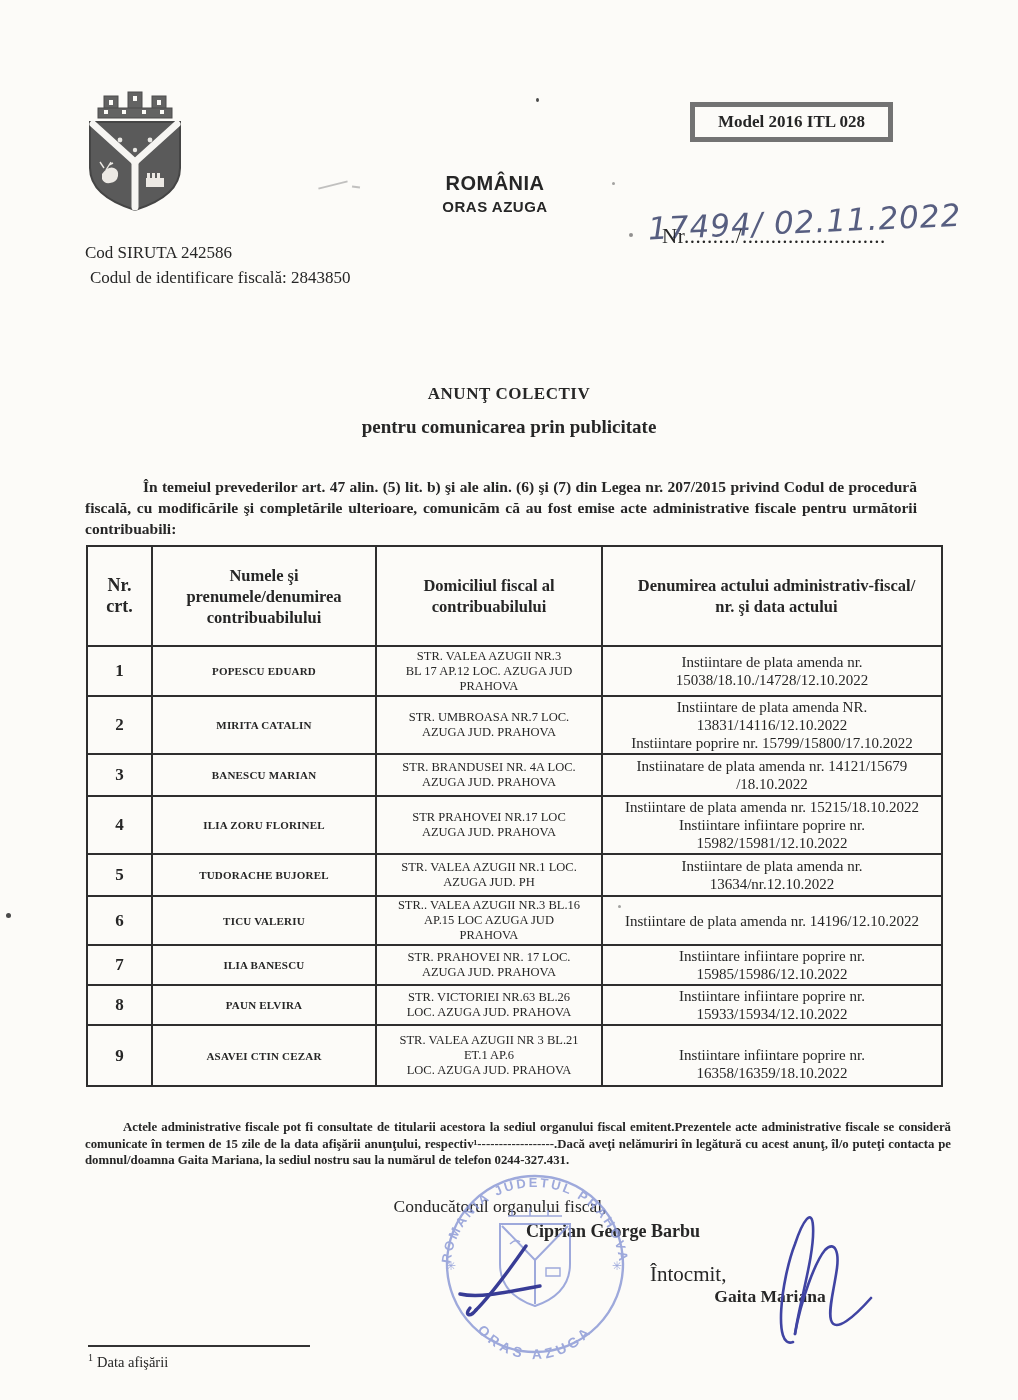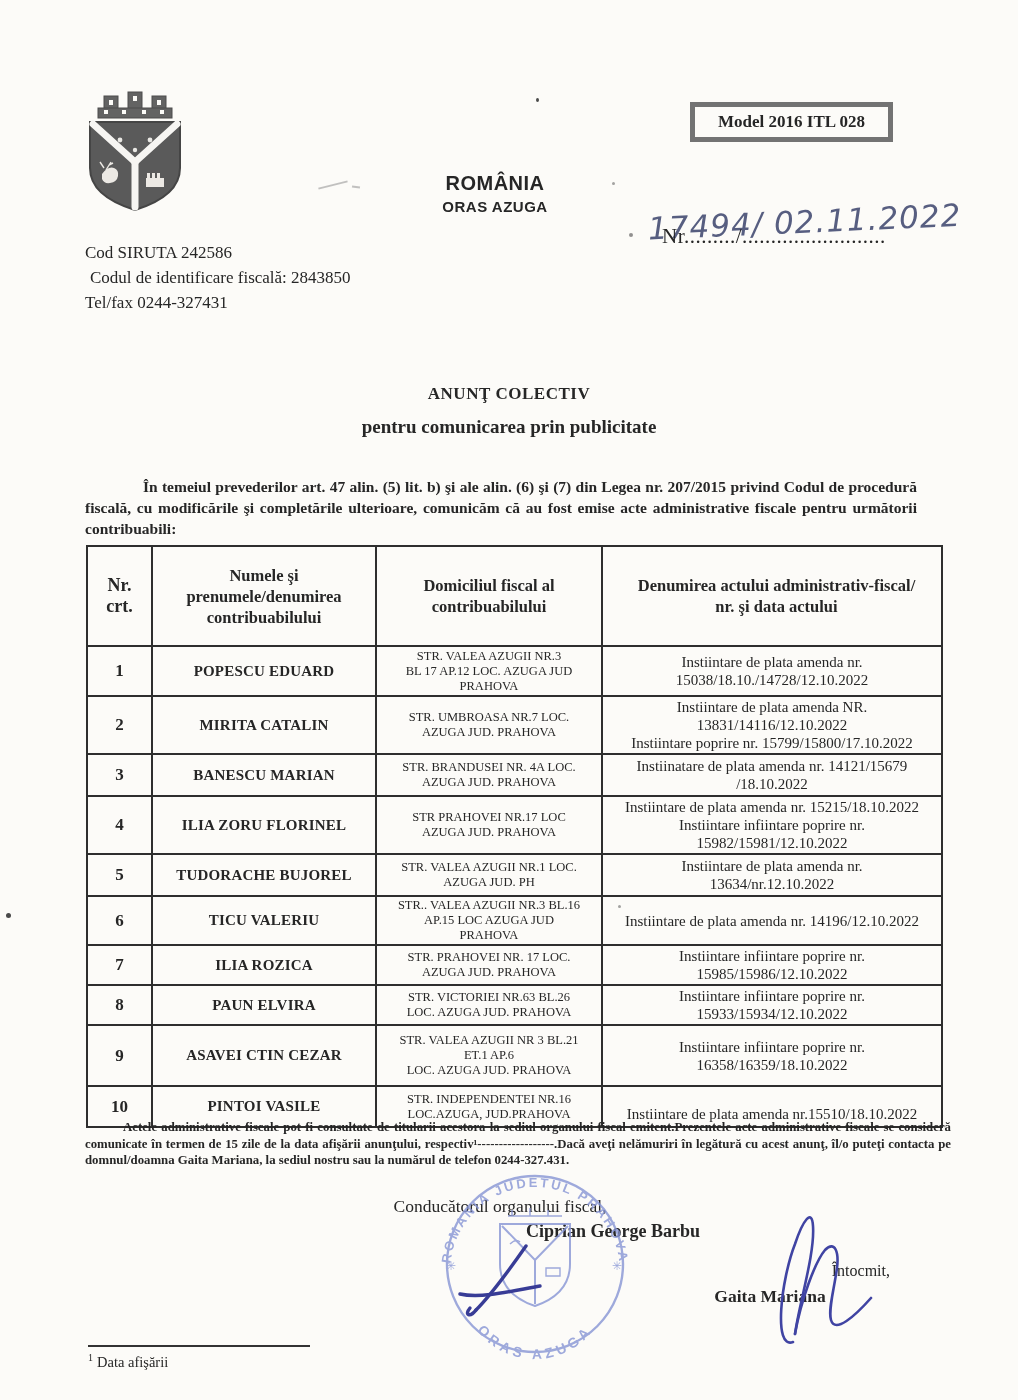--- a/index.html
+++ b/index.html
@@ -27,41 +27,41 @@
          text-align:justify;text-indent:58px;}
   
   #main-table{left:86px;top:545px;width:855px;border-collapse:collapse;table-layout:fixed;}
   #main-table th,#main-table td{border:2px solid #2e2e2e;text-align:center;vertical-align:middle;
          white-space:pre-line;padding:1px 3px;overflow:hidden;}
   #main-table th{font-size:16.5px;line-height:21px;font-weight:bold;}
   #main-table th.h-nr{font-size:18px;}
   #main-table th.h-act{font-size:16.5px;padding-left:12px;}
   #main-table thead tr{height:100px;}
   td.cell-nr{font-weight:bold;font-size:17px;}
-  td.cell-name{font-weight:bold;font-size:15px;letter-spacing:.2px;border-radius:15px;}
+  td.cell-name{font-weight:bold;font-size:11px;letter-spacing:.2px;border-radius:15px;}
   td.cell-address{font-size:12.5px;line-height:15px;}
   td.cell-act{font-size:15px;line-height:18px;}
   #main-table tbody tr:nth-child(1){height:50px;}
   #main-table tbody tr:nth-child(2){height:56px;}
   #main-table tbody tr:nth-child(3){height:42px;}
   #main-table tbody tr:nth-child(4){height:55px;}
   #main-table tbody tr:nth-child(5){height:42px;}
   #main-table tbody tr:nth-child(6){height:49px;}
   #main-table tbody tr:nth-child(7){height:39px;}
   #main-table tbody tr:nth-child(8){height:39px;}
   #main-table tbody tr:nth-child(9){height:61px;}
   #main-table tbody tr:nth-child(10){height:41px;}
   #main-table tbody tr:last-child td.cell-act{vertical-align:bottom;padding-bottom:3px;}
   
   #closing{left:85px;top:1119px;width:866px;font-weight:bold;font-size:12.8px;line-height:16.5px;
            text-align:justify;text-indent:38px;}
   
   #left-role{left:300px;top:1196px;width:400px;text-align:center;font-size:17.5px;}
   #left-name{left:300px;top:1221px;width:400px;text-align:right;font-weight:bold;font-size:18px;}
-  #right-role{left:650px;top:1262px;width:240px;text-align:right;font-size:16px;}
+  #right-role{left:650px;top:1262px;width:240px;text-align:left;font-size:21px;}
   #right-name{left:650px;top:1286px;width:240px;text-align:center;font-weight:bold;font-size:17.5px;}
   
   #footnote-rule{left:88px;top:1345px;width:222px;height:0;border-top:2px solid #333;}
   #footnote{left:88px;top:1352px;font-size:14.5px;}
   #footnote sup{font-size:10px;margin-right:4px;}
   .speck{position:absolute;border-radius:50%;background:#4a4a4a;}
   .pencil{position:absolute;background:#9a9a9a;opacity:.6;}
 </style>
 </head>
 <body>
@@ -113,21 +113,20 @@
 
 <div class="abs sans" id="country">ROMÂNIA</div>
 <div class="abs sans" id="city">ORAS AZUGA</div>
 
 <div class="abs" id="hand-nr">17494/ 02.11.2022</div>
 <div class="abs ser" id="nr-line">Nr........./.........................</div>
 
 <div class="abs ser" id="org-info">
   <div>Cod SIRUTA 242586</div>
   <div>Codul de identificare fiscală: 2843850</div>
-  <div>Tel/fax 0244-327431</div>
 </div>
 
 <div class="abs ser" id="doc-title">ANUNŢ COLECTIV</div>
 <div class="abs ser" id="doc-subtitle">pentru comunicarea prin publicitate</div>
 
 <div class="abs ser" id="intro">În temeiul prevederilor art. 47 alin. (5) lit. b) şi ale alin. (6) şi (7) din Legea nr. 207/2015 privind Codul de procedură fiscală, cu modificările şi completările ulterioare, comunicăm că au fost emise acte administrative fiscale pentru următorii contribuabili:</div>
 
 <table class="abs" id="main-table">
   <colgroup>
     <col style="width:65px">
@@ -195,21 +194,21 @@
       <tr>
         <td class="cell-nr">6</td>
         <td class="cell-name">TICU VALERIU</td>
         <td class="cell-address">STR.. VALEA AZUGII NR.3 BL.16
 AP.15 LOC AZUGA JUD
 PRAHOVA</td>
         <td class="cell-act">Instiintare de plata amenda nr. 14196/12.10.2022</td>
       </tr>
       <tr>
         <td class="cell-nr">7</td>
-        <td class="cell-name">ILIA ROZICA</td>
+        <td class="cell-name">ILIA BANESCU</td>
         <td class="cell-address">STR. PRAHOVEI NR. 17 LOC.
 AZUGA JUD. PRAHOVA</td>
         <td class="cell-act">Instiintare infiintare poprire nr.
 15985/15986/12.10.2022</td>
       </tr>
       <tr>
         <td class="cell-nr">8</td>
         <td class="cell-name">PAUN ELVIRA</td>
         <td class="cell-address">STR. VICTORIEI NR.63 BL.26
 LOC. AZUGA  JUD. PRAHOVA</td>
@@ -217,27 +216,20 @@
 15933/15934/12.10.2022</td>
       </tr>
       <tr>
         <td class="cell-nr">9</td>
         <td class="cell-name">ASAVEI CTIN CEZAR</td>
         <td class="cell-address">STR. VALEA AZUGII NR 3 BL.21
 ET.1 AP.6
 LOC. AZUGA  JUD. PRAHOVA</td>
         <td class="cell-act">Instiintare  infiintare poprire  nr.
 16358/16359/18.10.2022</td>
-      </tr>
-      <tr>
-        <td class="cell-nr">10</td>
-        <td class="cell-name">PINTOI VASILE</td>
-        <td class="cell-address">STR. INDEPENDENTEI NR.16
-LOC.AZUGA, JUD.PRAHOVA</td>
-        <td class="cell-act">Instiintare de plata amenda nr.15510/18.10.2022</td>
       </tr>
     </tbody>
 </table>
 
 <div class="abs ser" id="closing">Actele administrative fiscale pot fi consultate de titularii acestora la sediul organului fiscal emitent.Prezentele acte administrative fiscale se consideră comunicate în termen de 15 zile de la data afişării anunţului, respectiv¹------------------.Dacă aveţi nelămuriri în legătură cu acest anunţ, îl/o puteţi contacta pe domnul/doamna Gaita Mariana, la sediul nostru sau la numărul de telefon 0244-327.431.</div>
 
 <div class="abs ser" id="left-role">Conducătorul organului fiscal,</div>
 <div class="abs ser" id="left-name">Ciprian George Barbu</div>
 
 <svg class="abs" style="left:428px;top:1168px;opacity:.8;" width="214" height="200" viewBox="0 0 214 200" aria-hidden="true">

